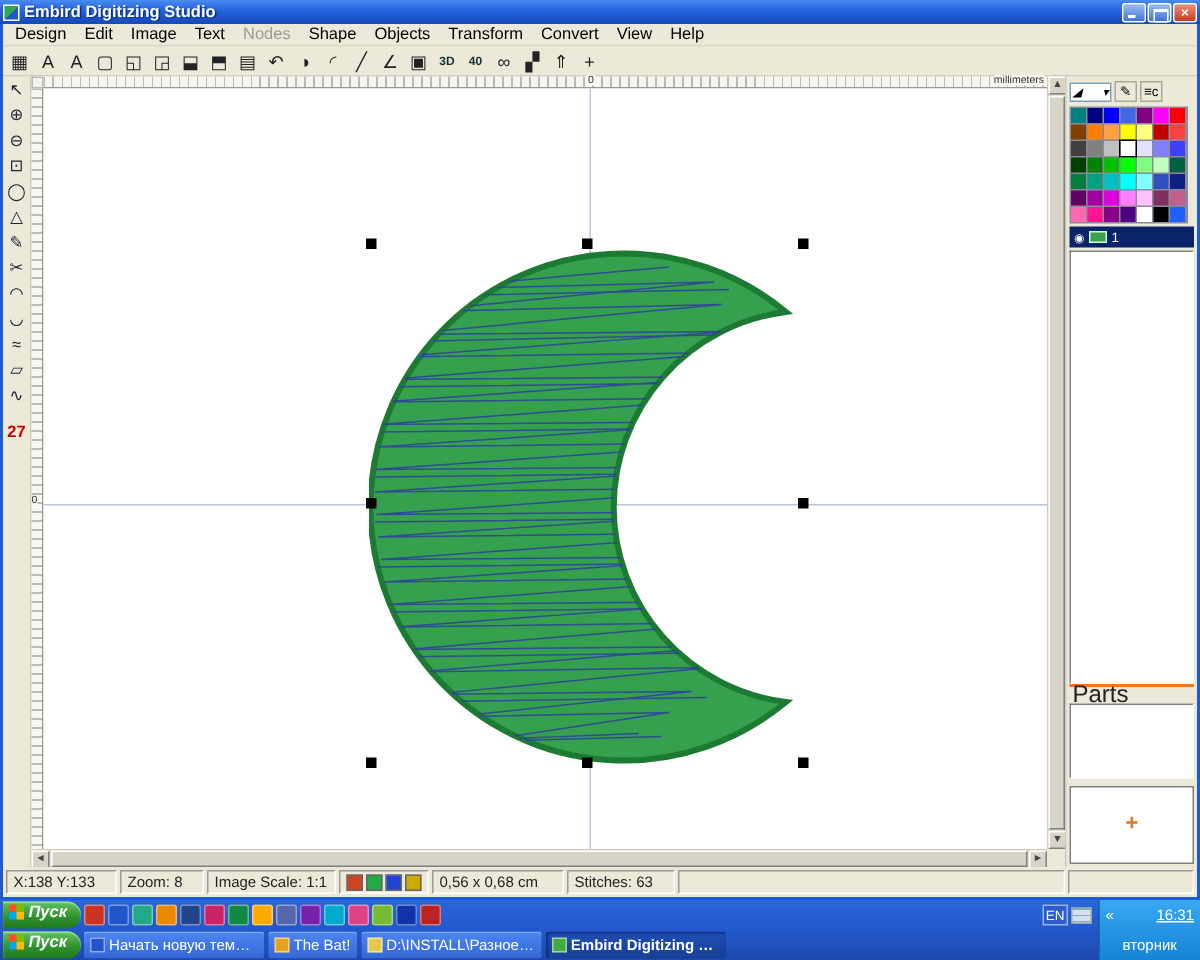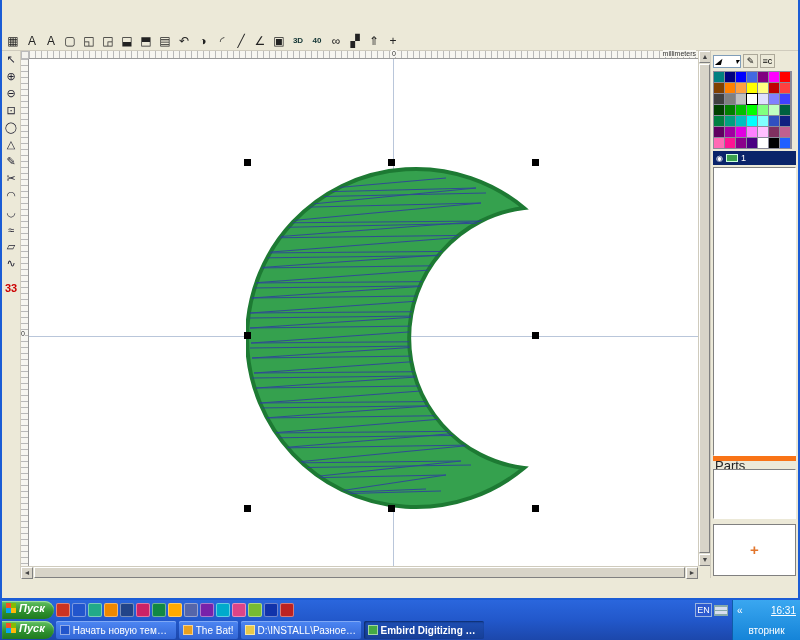--- a/index.html
+++ b/index.html
@@ -86,22 +86,22 @@
   .palette-grid { display:grid; grid-template-columns:repeat(7,10px); gap:1px; background:#8a8a9a;
     padding:1px; width:79px; }
   .pcell { width:10px; height:10px; cursor:pointer; }
   .pcell.selected { outline:1px solid #000; box-shadow:inset 0 0 0 1px #fff; }
   .layer-row { height:14px; margin-top:2px; background:#0a246a; color:#fff; display:flex;
     align-items:center; gap:3px; padding:0 3px; font-size:9px; cursor:pointer; }
   .layer-eye { font-size:8px; color:#fff; }
   .layer-swatch { width:12px; height:8px; background:#3aa14e; border:1px solid #cfd; }
   .rp-list { flex:1; margin-top:2px; background:#fff; border:1px solid #808080;
     border-bottom-color:#fff; border-right-color:#fff; }
-  .parts-label { height:13px; font-size:13px; padding-left:2px; color:#222;
-    border-top:5px solid #f97316; display:flex; align-items:center; }
+  .parts-label { height:13px; font-size:16px; padding-left:2px; color:#222;
+    border-top:2px solid #f97316; display:flex; align-items:center; }
   .parts-list { height:50px; background:#fff; border:1px solid #808080;
     border-bottom-color:#fff; border-right-color:#fff; }
   .rp-split { height:5px; }
   .preview { height:52px; background:#fff; border:1px solid #808080; position:relative; }
   .preview-cross { position:absolute; left:50%; top:50%; transform:translate(-50%,-55%);
     color:#e2762d; font-size:15px; font-weight:bold; }
   
   .statusbar { position:absolute; left:0; right:0; bottom:0; height:20px; background:#ece9d8;
     display:flex; align-items:center; gap:2px; padding:0 2px; font-size:10px; color:#222; }
   .seg { height:16px; display:flex; align-items:center; padding:0 4px; white-space:nowrap;
@@ -140,21 +140,54 @@
   .tray-row { height:20px; display:flex; align-items:center; gap:3px; padding:0 4px; }
   .tray-chevron { font-size:10px; cursor:pointer; }
   .tray-time { flex:1; text-align:right;text-decoration:underline; }
   .tray-day { width:100%; text-align:center; }
 </style>
 </head>
 <body>
 
 <div class="window">
 
-
+  <div class="titlebar">
+    <span class="app-icon"></span>
+    <span class="title">Embird Digitizing Studio</span>
+    <span class="winbtns">
+      <span class="wbtn min"></span>
+      <span class="wbtn max"></span>
+      <span class="wbtn close">×</span>
+    </span>
+  </div>
+
+  <div class="menubar">
+
+      <span class="menu-item">Design</span>
+
+      <span class="menu-item">Edit</span>
+
+      <span class="menu-item">Image</span>
+
+      <span class="menu-item">Text</span>
+
+      <span class="menu-item dim">Nodes</span>
+
+      <span class="menu-item">Shape</span>
+
+      <span class="menu-item">Objects</span>
+
+      <span class="menu-item">Transform</span>
+
+      <span class="menu-item">Convert</span>
+
+      <span class="menu-item">View</span>
+
+      <span class="menu-item">Help</span>
+    </div>
 
   <div class="toolbar">
 
       <span class="tb">▦</span>
 
       <span class="tb">A</span>
 
       <span class="tb">A</span>
 
       <span class="tb">▢</span>
@@ -218,21 +251,21 @@
           <span class="lt">◠</span>
 
           <span class="lt">◡</span>
 
           <span class="lt">≈</span>
 
           <span class="lt">▱</span>
 
           <span class="lt">∿</span>
         </div>
-      <span class="tool-counter">33</span>
+      <span class="tool-counter">27</span>
     </div>
 
     <div class="center">
       <div class="ruler-corner"></div>
       <div class="h-ruler">
         <span class="h-zero" style="left:362px;">0</span>
         <span class="unit-label">millimeters</span>
       </div>
       <div class="v-ruler">
         <span class="v-zero" style="top:271px;">0</span>
@@ -403,20 +436,36 @@
 
       <div class="rp-split"></div>
 
       <div class="preview">
         <span class="preview-cross">+</span>
       </div>
     </div>
 
   </div>
 
+  <div class="statusbar">
+    <span class="seg w1">X:138 Y:133</span>
+    <span class="seg w2">Zoom: 8</span>
+    <span class="seg w3">Image Scale: 1:1</span>
+    <span class="seg icons">
+
+    <i class="sic" style="background: rgb(204, 68, 34);"></i>
+        <i class="sic" style="background: rgb(34, 170, 68);"></i>
+        <i class="sic" style="background: rgb(34, 68, 204);"></i>
+        <i class="sic" style="background: rgb(204, 170, 0);"></i>
+      </span>
+    <span class="seg w4">0,56 x 0,68 cm</span>
+    <span class="seg w5">Stitches: 63</span>
+    <span class="seg fill"></span>
+    <span class="seg rfill"></span>
+  </div>
 
 </div>
 
 <div class="taskbar">
   <div class="tb-row">
     <span class="start-btn">
       <span class="flag">
           <i></i>
           <i></i>
           <i></i>

